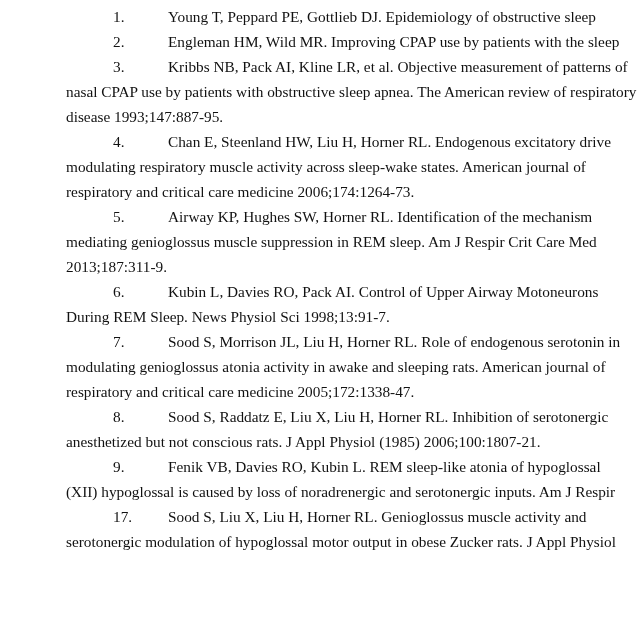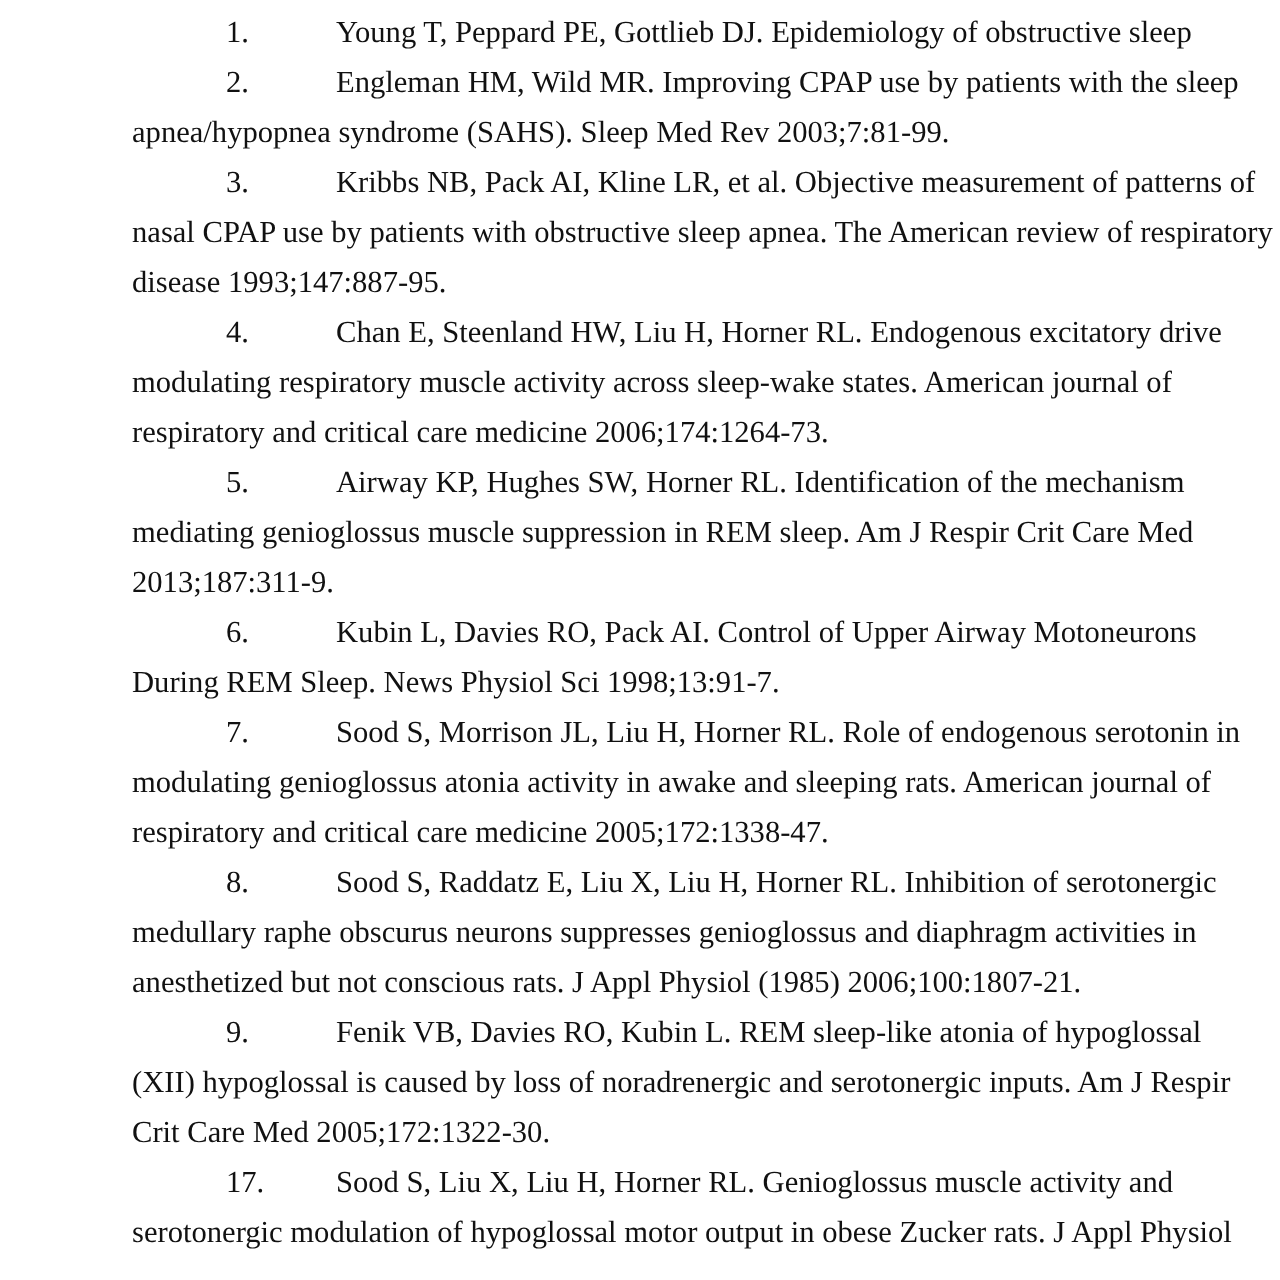--- a/index.html
+++ b/index.html
@@ -19,21 +19,20 @@
 </head>
 <body>
 
 <div class="page">
   <ol class="refs" id="refs">
       <li class="ref">
         <span class="ref-first"><span class="ref-num">1.</span><span>Young T, Peppard PE, Gottlieb DJ. Epidemiology of obstructive sleep</span></span>
       </li>
       <li class="ref">
         <span class="ref-first"><span class="ref-num">2.</span><span>Engleman HM, Wild MR. Improving CPAP use by patients with the sleep</span></span>
-        <span class="ref-cont">apnea/hypopnea syndrome (SAHS). Sleep Med Rev 2003;7:81-99.</span>
       </li>
       <li class="ref">
         <span class="ref-first"><span class="ref-num">3.</span><span>Kribbs NB, Pack AI, Kline LR, et al. Objective measurement of patterns of</span></span>
         <span class="ref-cont">nasal CPAP use by patients with obstructive sleep apnea. The American review of respiratory</span>
         <span class="ref-cont">disease 1993;147:887-95.</span>
       </li>
       <li class="ref">
         <span class="ref-first"><span class="ref-num">4.</span><span>Chan E, Steenland HW, Liu H, Horner RL. Endogenous excitatory drive</span></span>
         <span class="ref-cont">modulating respiratory muscle activity across sleep-wake states. American journal of</span>
         <span class="ref-cont">respiratory and critical care medicine 2006;174:1264-73.</span>
@@ -47,26 +46,24 @@
         <span class="ref-first"><span class="ref-num">6.</span><span>Kubin L, Davies RO, Pack AI. Control of Upper Airway Motoneurons</span></span>
         <span class="ref-cont">During REM Sleep. News Physiol Sci 1998;13:91-7.</span>
       </li>
       <li class="ref">
         <span class="ref-first"><span class="ref-num">7.</span><span>Sood S, Morrison JL, Liu H, Horner RL. Role of endogenous serotonin in</span></span>
         <span class="ref-cont">modulating genioglossus atonia activity in awake and sleeping rats. American journal of</span>
         <span class="ref-cont">respiratory and critical care medicine 2005;172:1338-47.</span>
       </li>
       <li class="ref">
         <span class="ref-first"><span class="ref-num">8.</span><span>Sood S, Raddatz E, Liu X, Liu H, Horner RL. Inhibition of serotonergic</span></span>
-        <span class="ref-cont">medullary raphe obscurus neurons suppresses genioglossus and diaphragm activities in</span>
         <span class="ref-cont">anesthetized but not conscious rats. J Appl Physiol (1985) 2006;100:1807-21.</span>
       </li>
       <li class="ref">
         <span class="ref-first"><span class="ref-num">9.</span><span>Fenik VB, Davies RO, Kubin L. REM sleep-like atonia of hypoglossal</span></span>
         <span class="ref-cont">(XII) hypoglossal is caused by loss of noradrenergic and serotonergic inputs. Am J Respir</span>
-        <span class="ref-cont">Crit Care Med 2005;172:1322-30.</span>
       </li>
       <li class="ref">
         <span class="ref-first"><span class="ref-num">17.</span><span>Sood S, Liu X, Liu H, Horner RL. Genioglossus muscle activity and</span></span>
         <span class="ref-cont">serotonergic modulation of hypoglossal motor output in obese Zucker rats. J Appl Physiol</span>
       </li>
     </ol>
 </div>
 
 </body></html>

